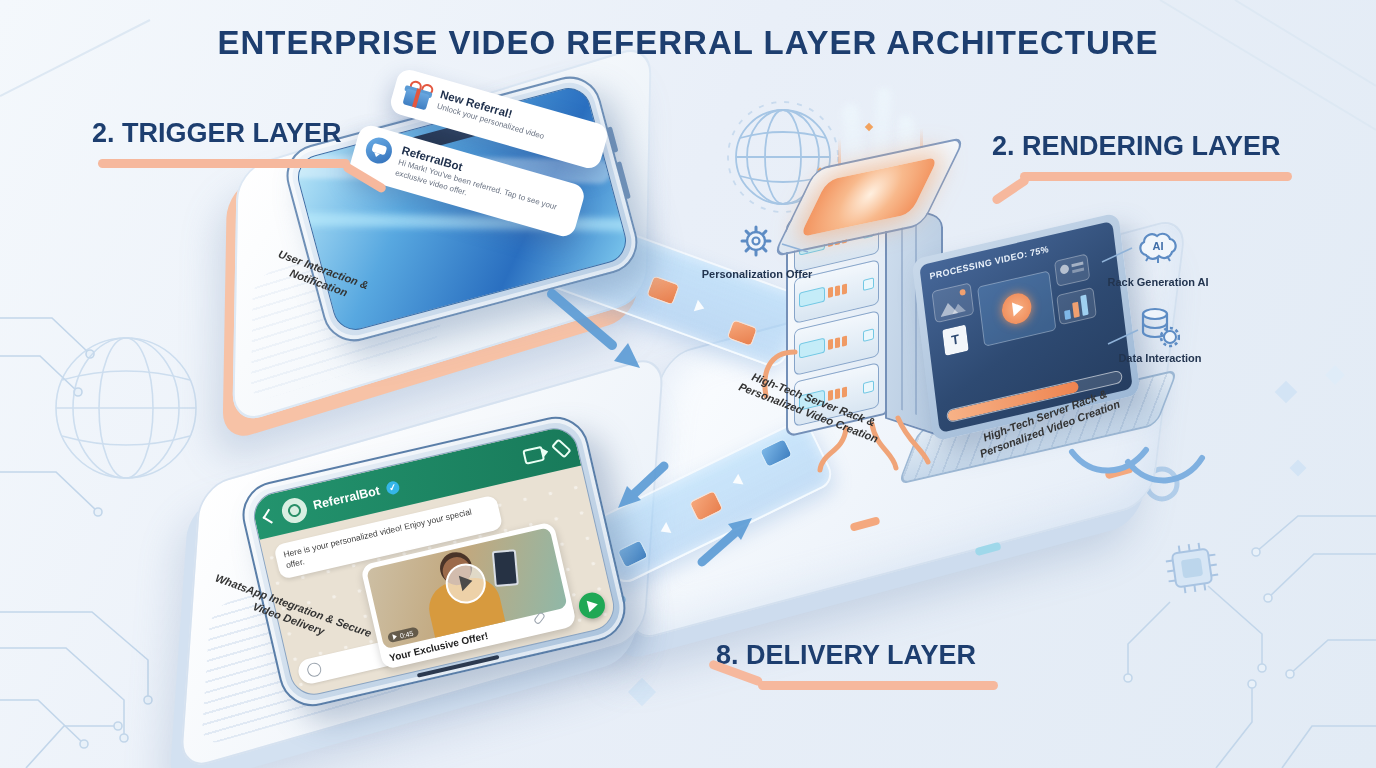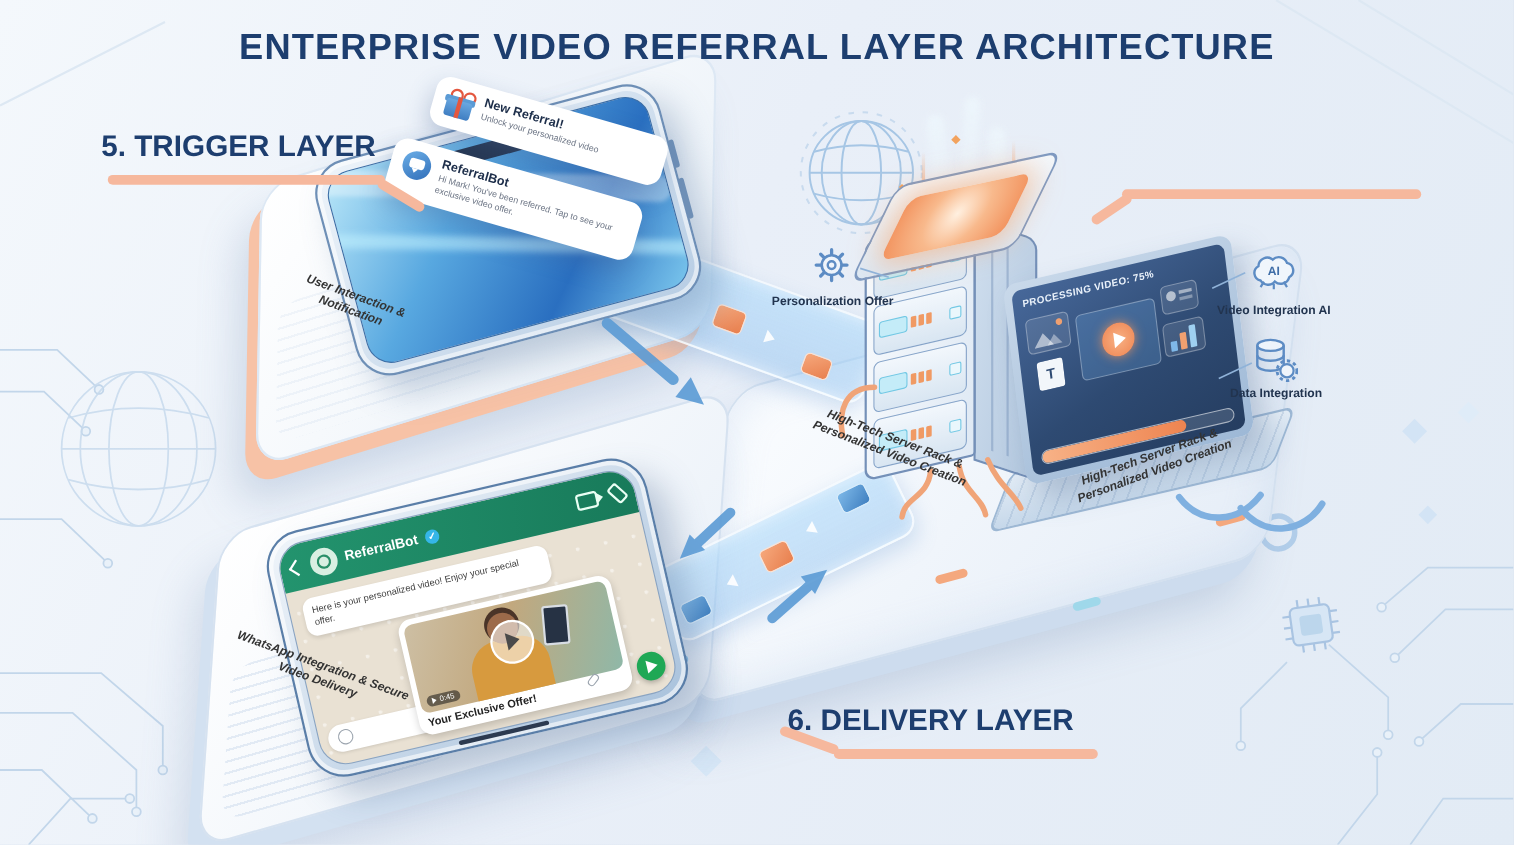--- a/index.html
+++ b/index.html
@@ -446,32 +446,32 @@
     <circle cx="23" cy="23" r="9" fill="#eef4fb" stroke="#5d8cc4" stroke-width="2.4"></circle>
     <circle cx="23" cy="23" r="3.5" fill="none" stroke="#5d8cc4" stroke-width="2.2"></circle>
   </svg>
   <div class="side-label" id="lbl-pers">Personalization Offer</div>
 
   <svg class="side-icon" id="ic-ai" width="48" height="44" viewBox="0 0 48 44">
     <path d="M12,31 a7,7 0 0 1 -2,-13 a8,8 0 0 1 13,-6 a8,8 0 0 1 13,3 a7,7 0 0 1 2,13 a8,8 0 0 1 -13,4 a8,8 0 0 1 -13,-1 z" fill="#f0f6fc" stroke="#5d8cc4" stroke-width="2.2"></path>
     <path d="M24,34 v5 M15,32 l-3,5 M33,32 l3,5" stroke="#5d8cc4" stroke-width="2" fill="none"></path>
     <text x="24" y="26" text-anchor="middle" font-size="11" font-weight="bold" fill="#3f6ea8" font-family="Liberation Sans, sans-serif">AI</text>
   </svg>
-  <div class="side-label" id="lbl-vga">Video Integration AI</div>
+  <div class="side-label" id="lbl-vga">Rack Generation AI</div>
 
   <svg class="side-icon" id="ic-db" width="44" height="42" viewBox="0 0 44 42">
     <g stroke="#5d8cc4" stroke-width="2.2" fill="#eef4fb">
       <ellipse cx="19" cy="8" rx="12" ry="5"></ellipse>
       <path d="M7,8 v18 a12,5 0 0 0 24,0 v-18" fill="none"></path>
       <path d="M7,17 a12,5 0 0 0 24,0" fill="none"></path>
     </g>
     <circle cx="34" cy="31" r="6" fill="#eef4fb" stroke="#5d8cc4" stroke-width="2"></circle>
     <circle cx="34" cy="31" r="9" fill="none" stroke="#5d8cc4" stroke-width="2.6" stroke-dasharray="3 3"></circle>
   </svg>
-  <div class="side-label" id="lbl-data">Data Integration</div>
+  <div class="side-label" id="lbl-data">Data Interaction</div>
 
   <div id="phone-wa">
     <div class="wa-screen">
       <div class="wa-header">
         <i class="wa-back"></i>
         <div class="wa-avatar"></div>
         <span class="wa-name">ReferralBot</span>
         <span class="wa-badge">✓</span>
         <span class="wa-spacer"></span>
         <i class="wa-cam"></i>
@@ -527,26 +527,27 @@
       <path d="M1128,462 C1150,490 1186,484 1202,458" stroke="#7fb0e0" stroke-width="6"></path>
     </g>
     <g stroke="#8fb2d8" stroke-width="1.5">
       <path d="M782,244 L808,252"></path>
         <path d="M1132,248 L1102,262"></path>
         <path d="M1138,330 L1108,344"></path>
     </g>
   </svg>
 
   <div class="layer-heading" id="h-title">ENTERPRISE VIDEO REFERRAL LAYER ARCHITECTURE</div>
-  <div class="layer-heading" id="h-trigger">5. TRIGGER LAYER</div>
+  <div class="layer-heading" id="h-trigger">2. TRIGGER LAYER</div>
   <div class="uline" id="u-trigger"></div>
   <div class="uline" id="u-trigger-tail"></div>
+  <div class="layer-heading" id="h-render">2. RENDERING LAYER</div>
   <div class="uline" id="u-render"></div>
   <div class="uline" id="u-render-tail"></div>
-  <div class="layer-heading" id="h-delivery">6. DELIVERY LAYER</div>
+  <div class="layer-heading" id="h-delivery">8. DELIVERY LAYER</div>
   <div class="uline" id="u-delivery"></div>
   <div class="uline" id="u-delivery-tail"></div>
 
   <div class="caption" id="cap-trigger">User Interaction &amp; Notification</div>
   <div class="caption" id="cap-render-left">High-Tech Server Rack &amp; Personalized Video Creation</div>
   <div class="caption" id="cap-render-right">High-Tech Server Rack &amp; Personalized Video Creation</div>
   <div class="caption" id="cap-delivery">WhatsApp Integration &amp; Secure Video Delivery</div>
 
 </div>
 

